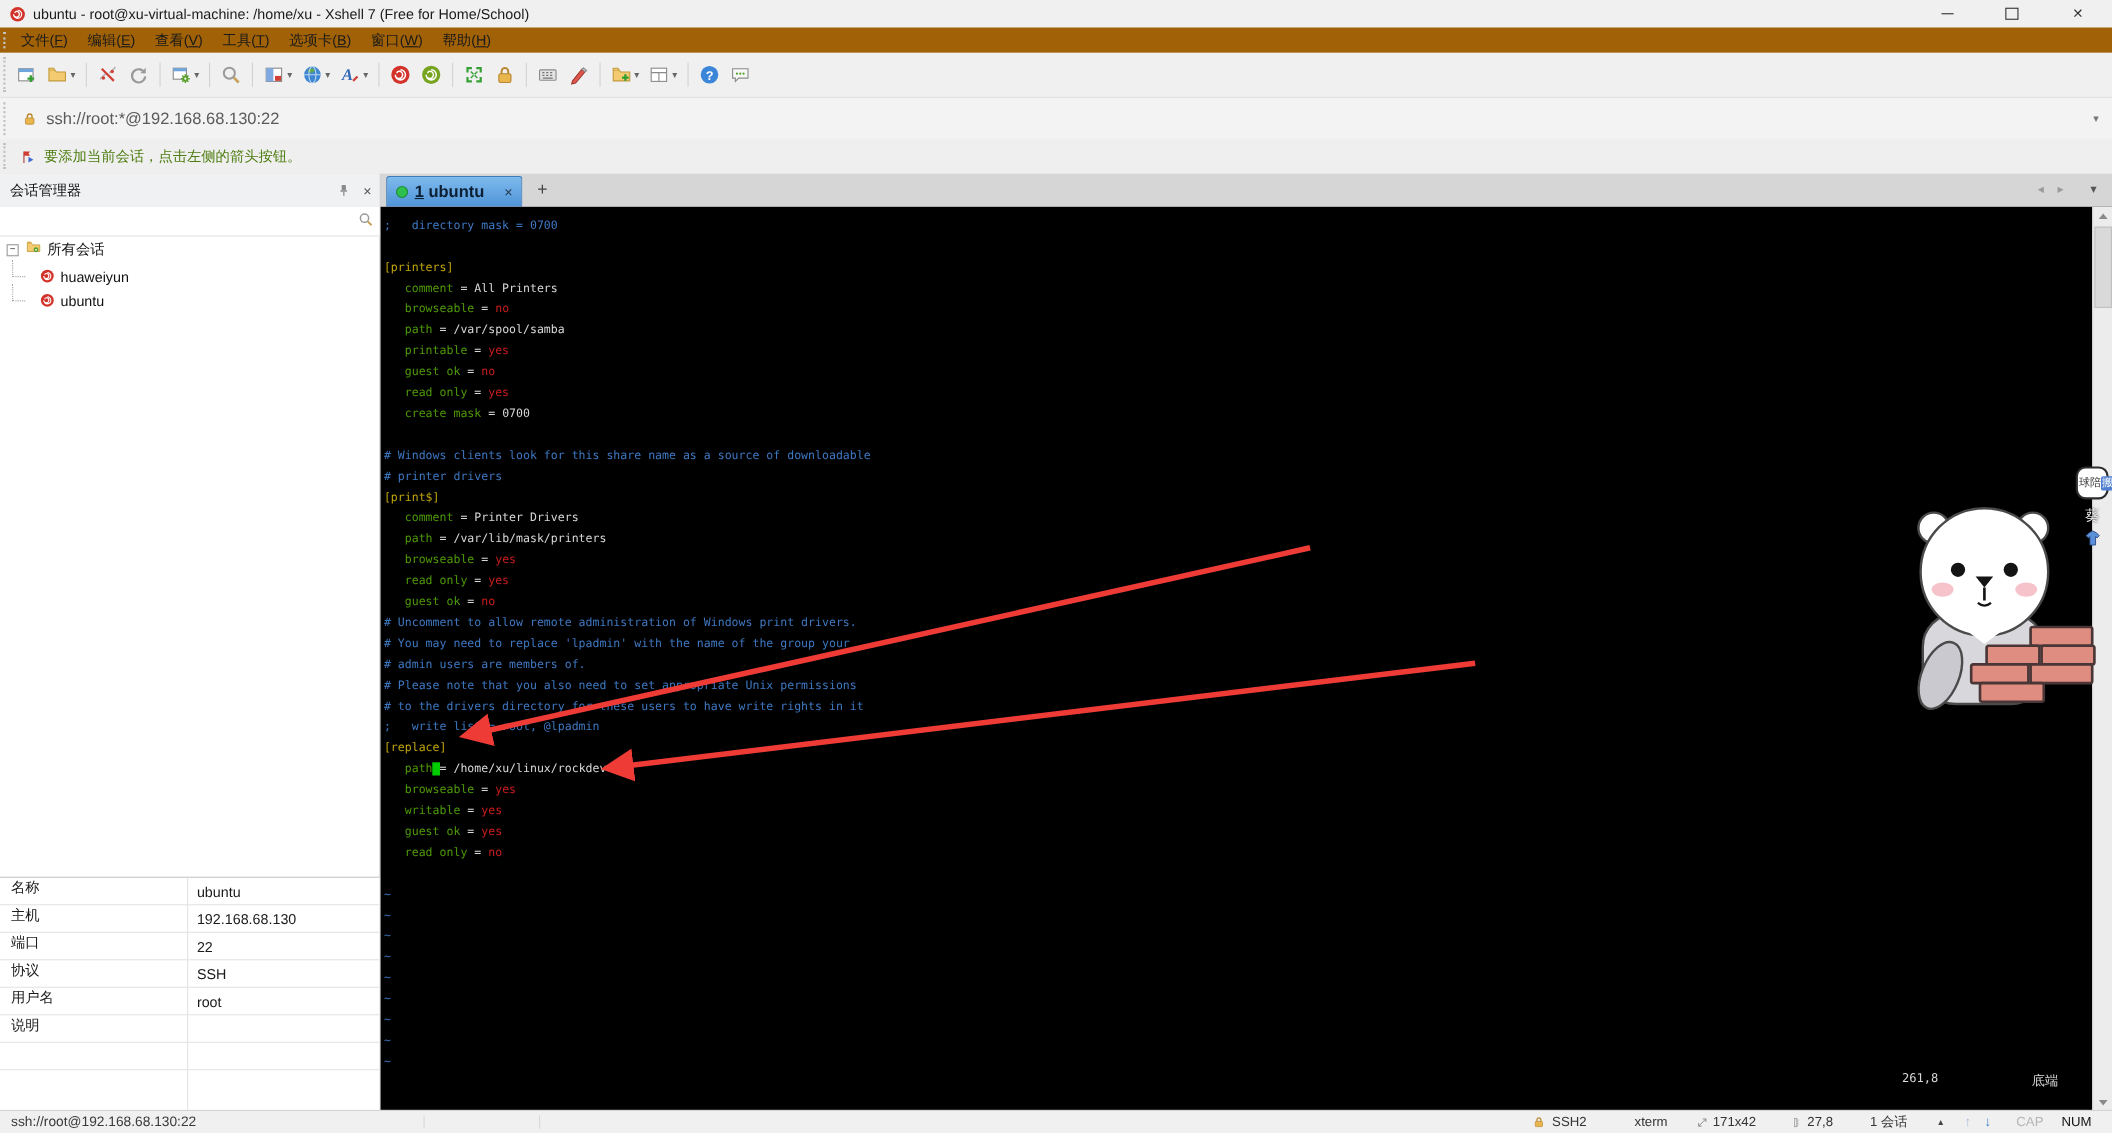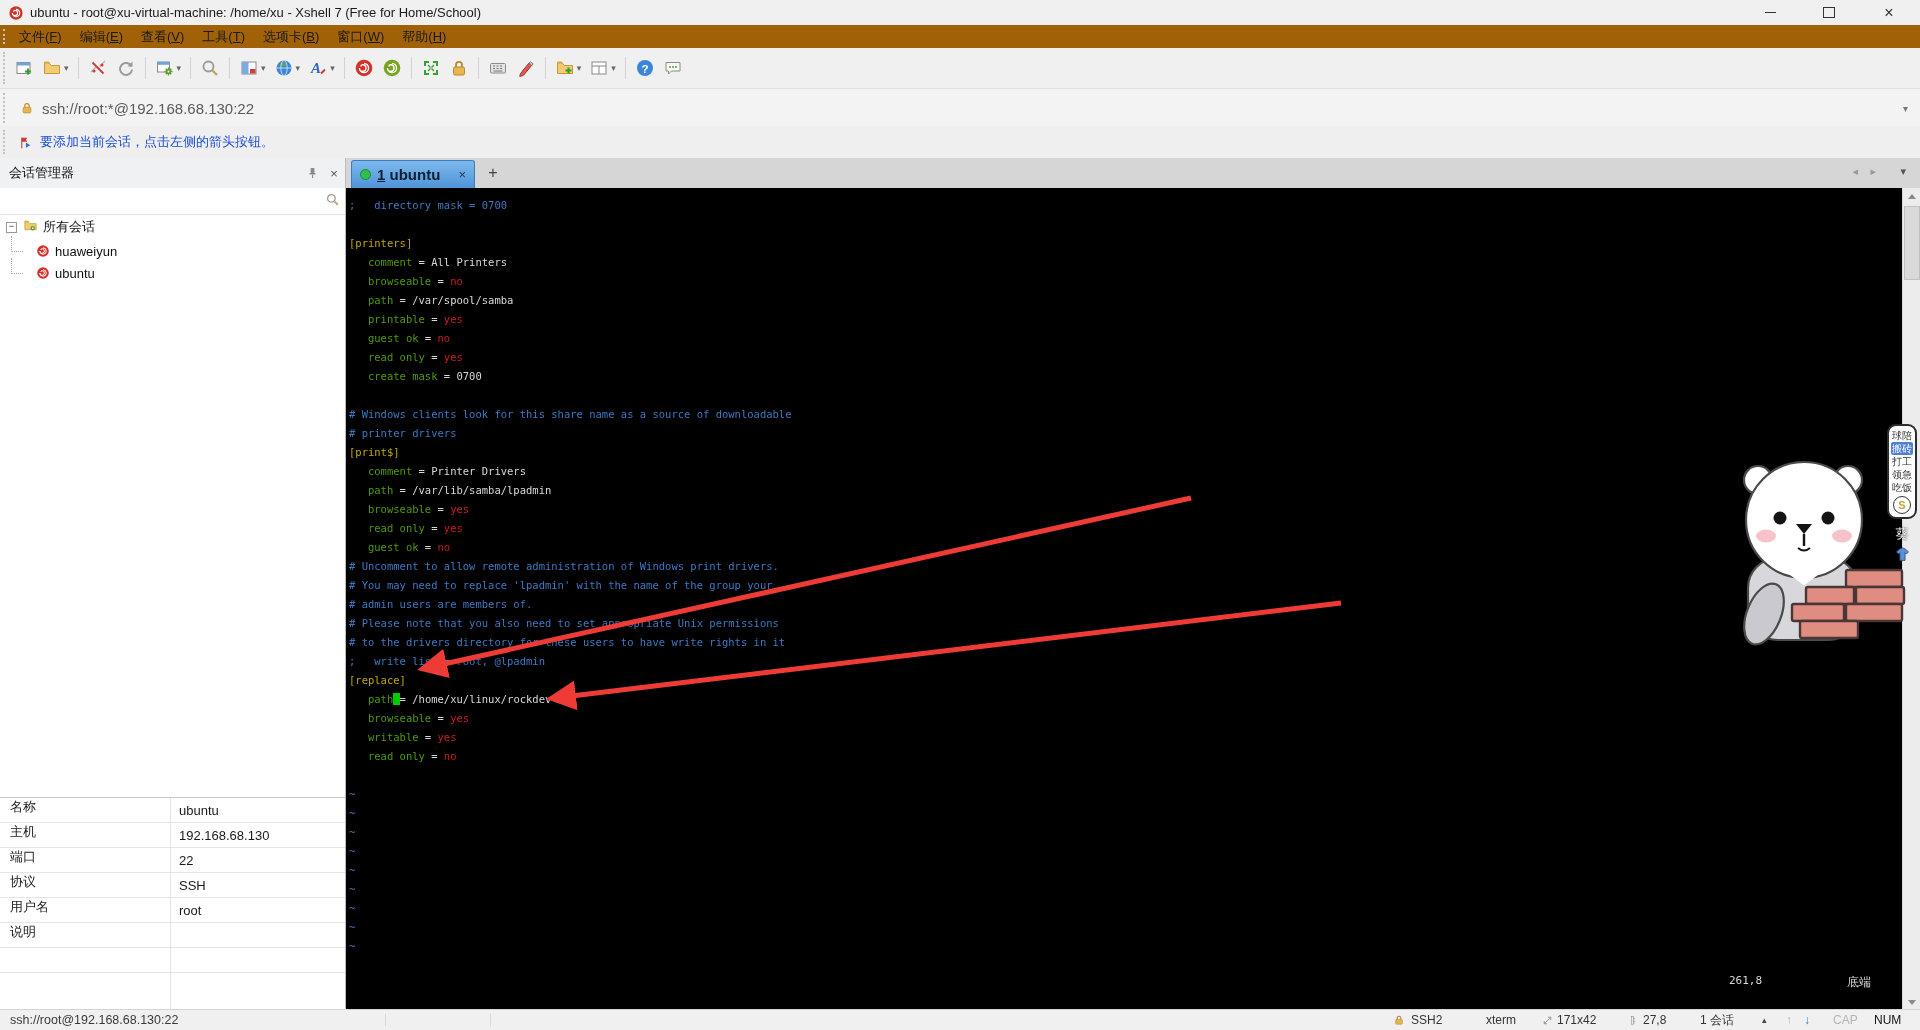--- a/index.html
+++ b/index.html
@@ -28,21 +28,21 @@
 
   
   .addressbar{position:absolute;left:0;top:88px;right:0;height:38px;background:#f3f3f3;border-top:1px solid #e0e0e0;border-bottom:1px solid #dcdcdc;display:flex;align-items:center;}
   .addr-lock{margin:0 8px 0 20px;display:flex;align-items:center;}
   .addr-text{font-size:15px;color:#5a5a5a;}
   .addr-dd{position:absolute;right:12px;font-size:10px;color:#777;}
 
   
   .noticebar{position:absolute;left:0;top:126px;right:0;height:32px;background:#efefef;border-bottom:1px solid #d8d8d8;display:flex;align-items:center;}
   .notice-flag{margin:0 7px 0 18px;display:flex;align-items:center;}
-  .notice-text{font-size:13px;color:#1d4ed8;}
+  .notice-text{font-size:13px;color:#4d7c0f;}
 
   
   .main{position:absolute;left:0;top:158px;right:0;bottom:20px;}
 
   
   .sidebar{position:absolute;left:0;top:0;bottom:0;width:345px;background:#fff;border-right:1px solid #bcbcbc;}
   .sm-header{position:absolute;left:0;top:0;right:0;height:30px;background:#eff1f3;border-bottom:1px solid #dcdcdc;display:flex;align-items:center;}
   .sm-title{font-size:13px;color:#111;margin-left:9px;flex:1;}
   .sm-hicon{width:22px;display:flex;justify-content:center;align-items:center;color:#555;font-size:13px;}
   .sm-search{position:absolute;left:0;top:30px;right:0;height:26px;background:#fff;border-bottom:1px solid #e3e3e3;}
@@ -87,21 +87,21 @@
   .tri-up{width:0;height:0;border-left:4px solid transparent;border-right:4px solid transparent;border-bottom:5px solid #8a8a8a;}
   .tri-down{width:0;height:0;border-left:4px solid transparent;border-right:4px solid transparent;border-top:5px solid #8a8a8a;}
   .thumb{position:absolute;left:1px;width:14px;top:18px;height:72px;background:#d9d9d9;border:1px solid #c0c0c0;}
 
   
   .arrows-svg{position:absolute;left:0;top:0;width:100%;height:100%;pointer-events:none;z-index:5;}
 
   
   .sticker{position:absolute;left:1352px;top:258px;width:212px;height:212px;z-index:6;}
   .sticker-strip{position:absolute;left:1541px;top:236px;width:30px;z-index:7;}
-  .strip-box{background:#fff;border:2px solid #2d2d2d;border-radius:9px;padding:3px 1px;display:flex;flex-direction:column;align-items:center;}
+  .strip-box{background:#fff;border:2px solid #2d2d2d;border-radius:9px;padding:3px 1px;display:flex;flex-direction:row;align-items:center;}
   .strip-row{font-size:10px;line-height:13px;color:#333;letter-spacing:0;white-space:nowrap;}
   .strip-row.hl{background:#4f7fd0;color:#fff;border-radius:2px;padding:0 1px;}
   .strip-badge{width:16px;height:16px;border:1.5px solid #333;border-radius:50%;font-size:11px;font-weight:bold;color:#c9a23e;display:flex;align-items:center;justify-content:center;margin-top:2px;background:#fff;}
   .strip-sign{color:#f5f5f5;font-size:13px;text-align:center;margin-top:6px;text-shadow:0 0 2px #000;}
   .strip-shirt{display:flex;justify-content:center;margin-top:3px;}
 
   
   .statusbar{position:absolute;left:0;bottom:0;right:0;height:20px;background:#f0f0f0;border-top:1px solid #d4d4d4;}
   .sb-left{position:absolute;left:10px;top:0;height:20px;display:flex;align-items:center;font-size:12.5px;color:#3a3a3a;}
   .sb-sep{position:absolute;top:4px;width:1px;height:12px;background:#d8d8d8;}
@@ -461,34 +461,35 @@
             <div class="tl"><span style="color: rgb(78, 154, 6);">   path</span><span style="color: rgb(216, 216, 216); text-align: center;"> = /var/spool/samba</span></div>
             <div class="tl"><span style="color: rgb(78, 154, 6);">   printable</span><span style="color: rgb(216, 216, 216);"> = </span><span style="color: rgb(204, 29, 29);">yes</span></div>
             <div class="tl"><span style="color: rgb(78, 154, 6);">   guest ok</span><span style="color: rgb(216, 216, 216);"> = </span><span style="color: rgb(204, 29, 29);">no</span></div>
             <div class="tl"><span style="color: rgb(78, 154, 6);">   read only</span><span style="color: rgb(216, 216, 216);"> = </span><span style="color: rgb(204, 29, 29);">yes</span></div>
             <div class="tl"><span style="color: rgb(78, 154, 6);">   create mask</span><span style="color: rgb(216, 216, 216);"> = 0700</span></div>
             <div class="tl">&nbsp;</div>
             <div class="tl"><span style="color: rgb(62, 120, 194);"># Windows clients look for this share name as a source of downloadable</span></div>
             <div class="tl"><span style="color: rgb(62, 120, 194);"># printer drivers</span></div>
             <div class="tl"><span style="color: rgb(192, 166, 10);">[print$]</span></div>
             <div class="tl"><span style="color: rgb(78, 154, 6);">   comment</span><span style="color: rgb(216, 216, 216);"> = Printer Drivers</span></div>
-            <div class="tl"><span style="color: rgb(78, 154, 6);">   path</span><span style="color: rgb(216, 216, 216);"> = /var/lib/samba/lpadmin</span></div>
+            <div class="tl"><span style="color: rgb(78, 154, 6);">   path</span><span style="color: rgb(216, 216, 216);"> = /var/lib/mask/printers</span></div>
             <div class="tl"><span style="color: rgb(78, 154, 6);">   browseable</span><span style="color: rgb(216, 216, 216);"> = </span><span style="color: rgb(204, 29, 29);">yes</span></div>
             <div class="tl"><span style="color: rgb(78, 154, 6);">   read only</span><span style="color: rgb(216, 216, 216);"> = </span><span style="color: rgb(204, 29, 29);">yes</span></div>
             <div class="tl"><span style="color: rgb(78, 154, 6);">   guest ok</span><span style="color: rgb(216, 216, 216);"> = </span><span style="color: rgb(204, 29, 29);">no</span></div>
             <div class="tl"><span style="color: rgb(62, 120, 194);"># Uncomment to allow remote administration of Windows print drivers.</span></div>
             <div class="tl"><span style="color: rgb(62, 120, 194);"># You may need to replace 'lpadmin' with the name of the group your</span></div>
             <div class="tl"><span style="color: rgb(62, 120, 194);"># admin users are members of.</span></div>
             <div class="tl"><span style="color: rgb(62, 120, 194);"># Please note that you also need to set appropriate Unix permissions</span></div>
             <div class="tl"><span style="color: rgb(62, 120, 194);"># to the drivers directory for these users to have write rights in it</span></div>
             <div class="tl"><span style="color: rgb(62, 120, 194);">;   write list = root, @lpadmin</span></div>
             <div class="tl"><span style="color: rgb(192, 166, 10);">[replace]</span></div>
             <div class="tl"><span style="color: rgb(78, 154, 6);">   path</span><span class="cur"> </span><span style="color: rgb(216, 216, 216);">= /home/xu/linux/rockdev</span></div>
             <div class="tl"><span style="color: rgb(78, 154, 6);">   browseable</span><span style="color: rgb(216, 216, 216);"> = </span><span style="color: rgb(204, 29, 29);">yes</span></div>
             <div class="tl"><span style="color: rgb(78, 154, 6);">   writable</span><span style="color: rgb(216, 216, 216);"> = </span><span style="color: rgb(204, 29, 29);">yes</span></div>
+            <div class="tl"><span style="color: rgb(78, 154, 6);">   guest ok</span><span style="color: rgb(216, 216, 216);"> = </span><span style="color: rgb(204, 29, 29);">yes</span></div>
             <div class="tl"><span style="color: rgb(78, 154, 6);">   read only</span><span style="color: rgb(216, 216, 216);"> = </span><span style="color: rgb(204, 29, 29);">no</span></div>
             <div class="tl">&nbsp;</div>
             <div class="tl"><span style="color: rgb(62, 120, 194);">~</span></div>
             <div class="tl"><span style="color: rgb(62, 120, 194);">~</span></div>
             <div class="tl"><span style="color: rgb(62, 120, 194);">~</span></div>
             <div class="tl"><span style="color: rgb(62, 120, 194);">~</span></div>
             <div class="tl"><span style="color: rgb(62, 120, 194);">~</span></div>
             <div class="tl"><span style="color: rgb(62, 120, 194);">~</span></div>
             <div class="tl"><span style="color: rgb(62, 120, 194);">~</span></div>
             <div class="tl"><span style="color: rgb(62, 120, 194);">~</span></div>

